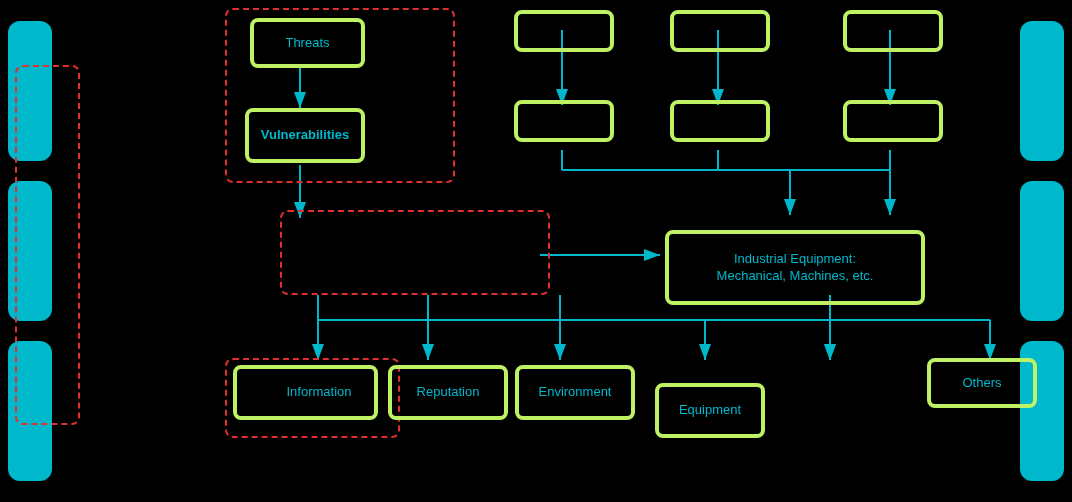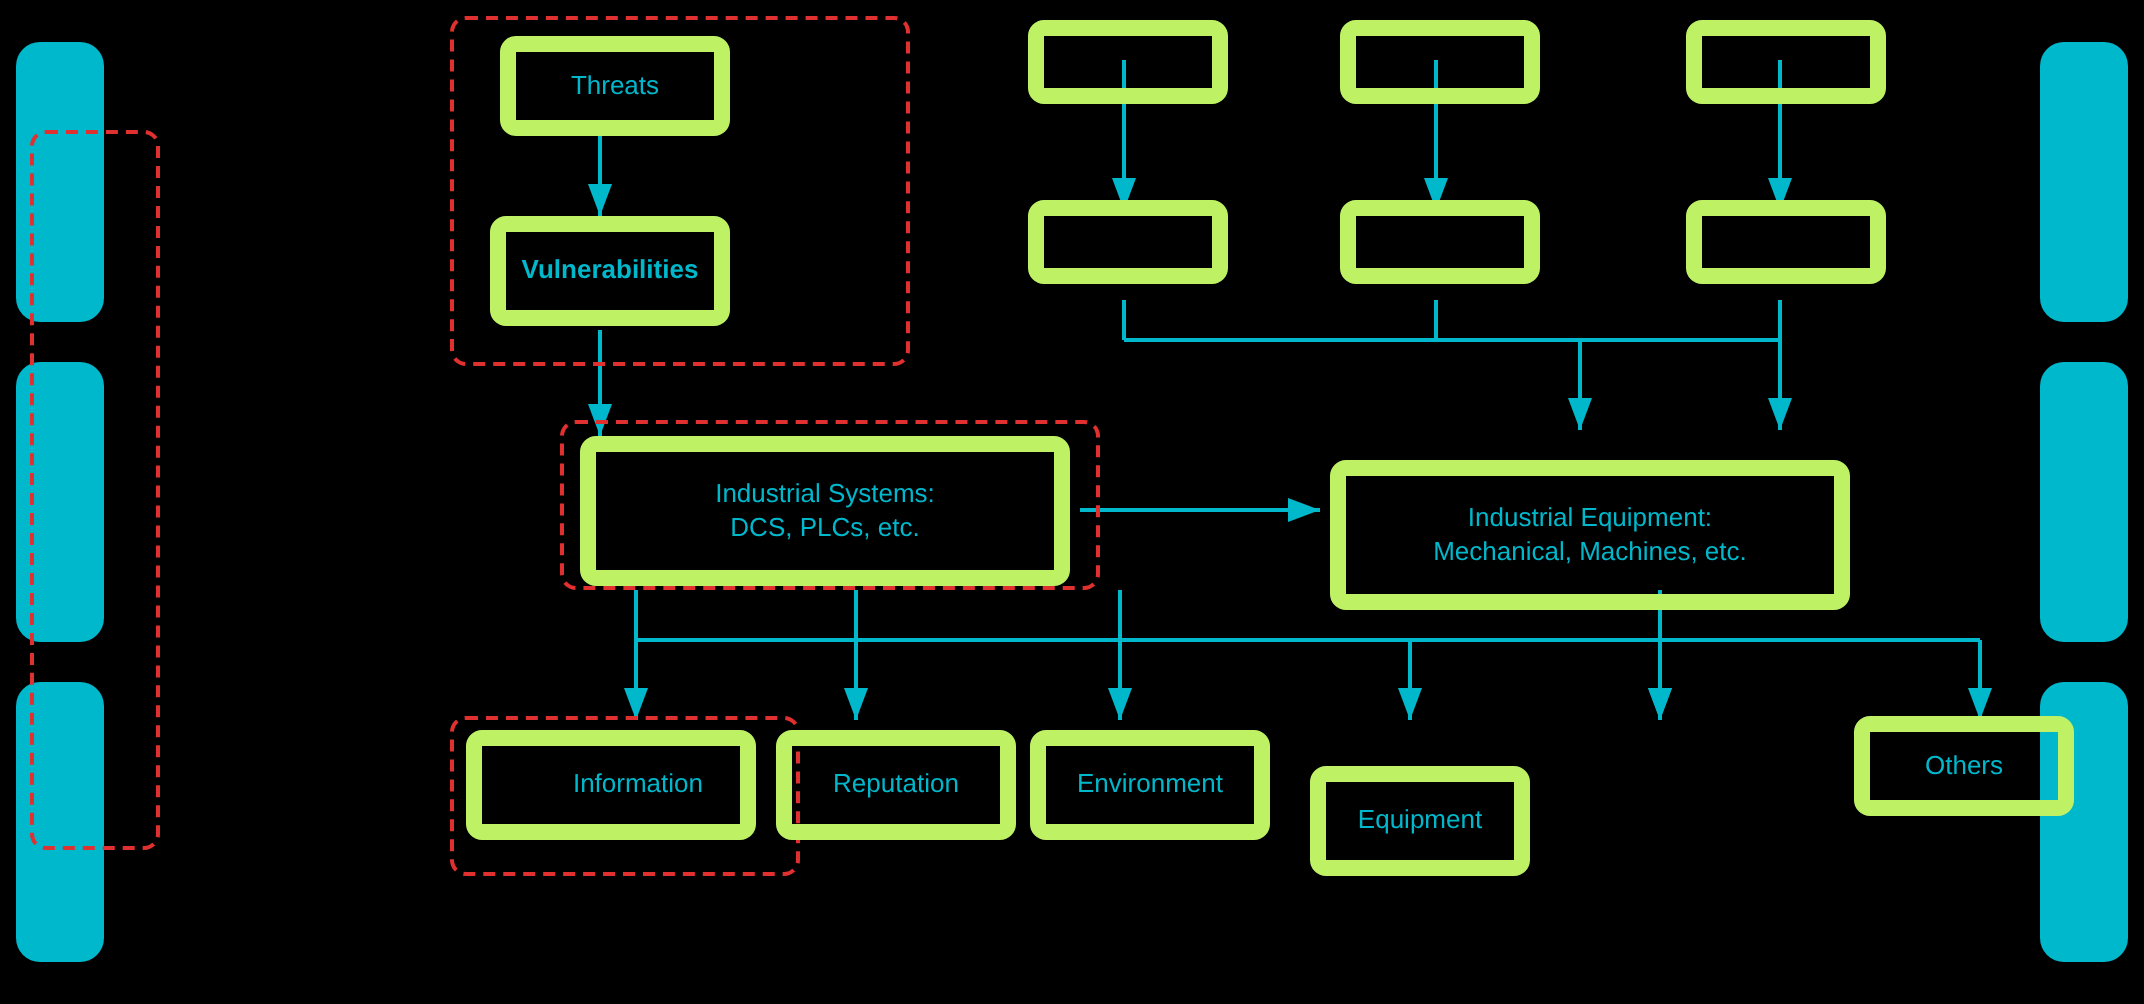--- a/index.html
+++ b/index.html
@@ -38,21 +38,21 @@
       position: absolute;
       left: 70px;
       right: 70px;
       top: 0;
       bottom: 0;
     }
 
     
     .box {
       position: absolute;
-      border: 8px solid #bef264;
+      border: 4px solid #bef264;
       border-radius: 8px;
       background: transparent;
       display: flex;
       align-items: center;
       justify-content: center;
       text-align: center;
       color: #00b8cc;
       font-size: 13px;
       line-height: 1.3;
     }
@@ -171,23 +171,20 @@
 
   <div class="box" style="left:444px; top:10px; width:100px; height:42px;"></div>
   <div class="box" style="left:444px; top:100px; width:100px; height:42px;"></div>
 
   <div class="box" style="left:600px; top:10px; width:100px; height:42px;"></div>
   <div class="box" style="left:600px; top:100px; width:100px; height:42px;"></div>
 
   <div class="box" style="left:773px; top:10px; width:100px; height:42px;"></div>
   <div class="box" style="left:773px; top:100px; width:100px; height:42px;"></div>
 
-  <div class="box" style="left:220px; top:218px; width:245px; height:75px; font-size:13px;">
-    <span>Industrial Systems:<br>DCS, PLCs, etc.</span>
-  </div>
 
   <div class="box" style="left:595px; top:230px; width:260px; height:75px; font-size:13px;">
     <span>Industrial Equipment:<br>Mechanical, Machines, etc.</span>
   </div>
 
   <div class="box" style="left:163px; top:365px; width:145px; height:55px;padding-left:27px;">
     <span>Information</span>
   </div>
 
   <div class="box" style="left:318px; top:365px; width:120px; height:55px;">

